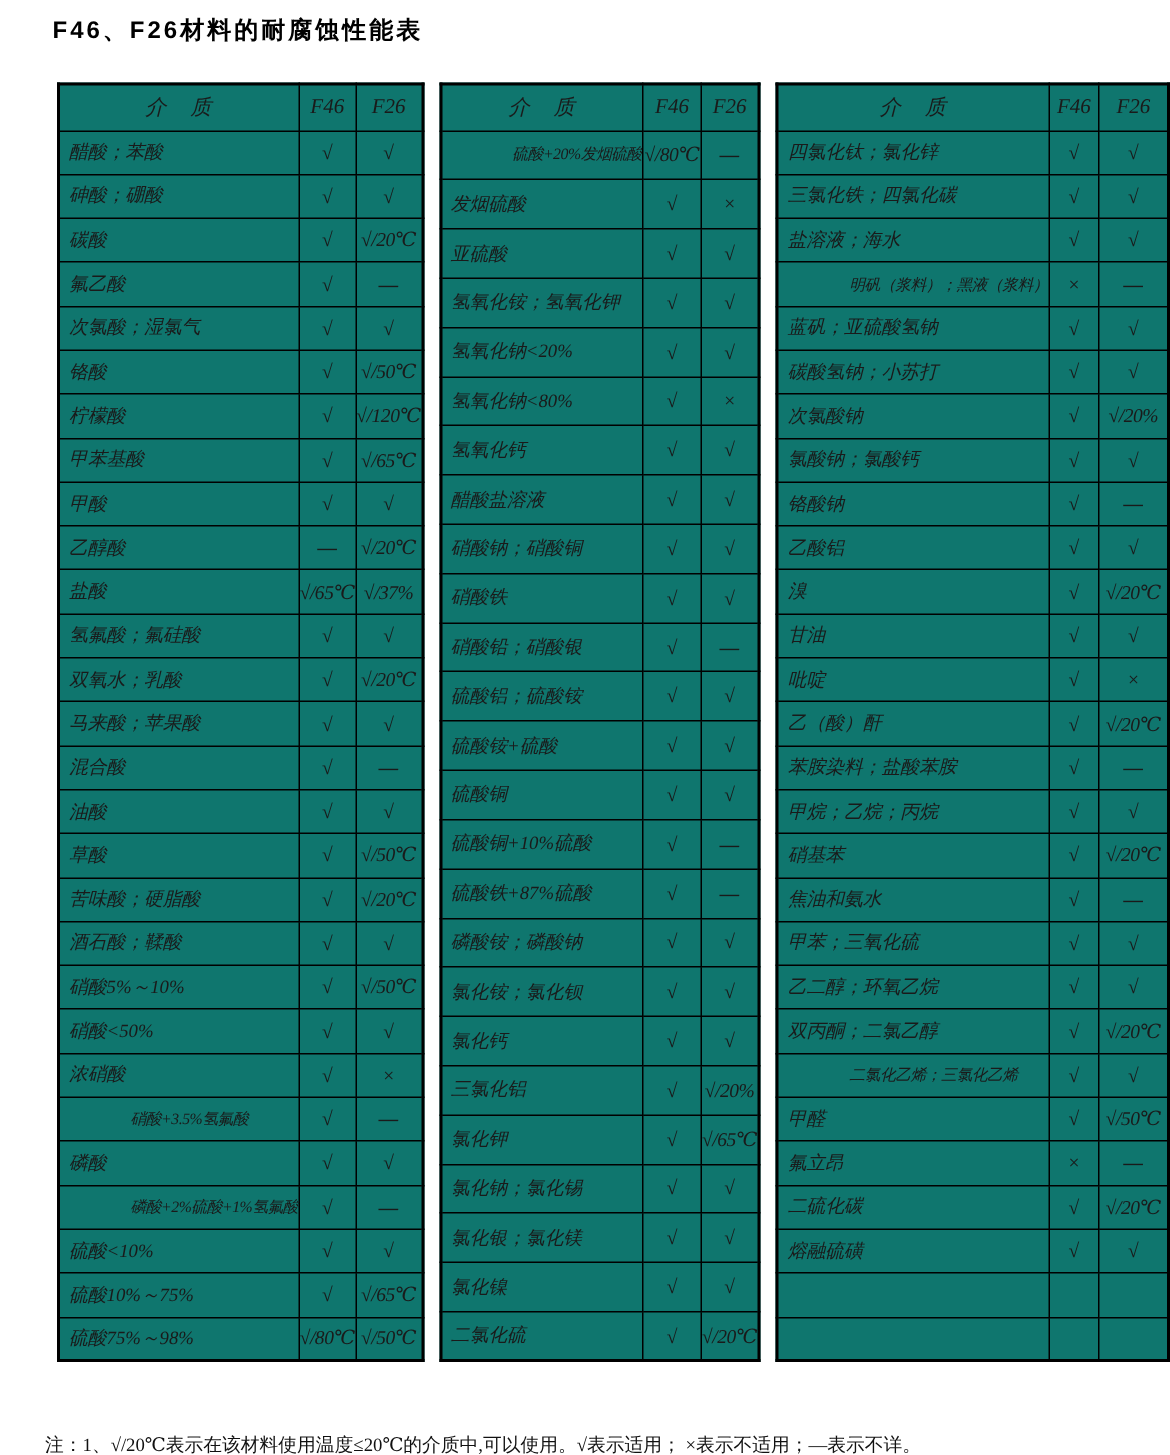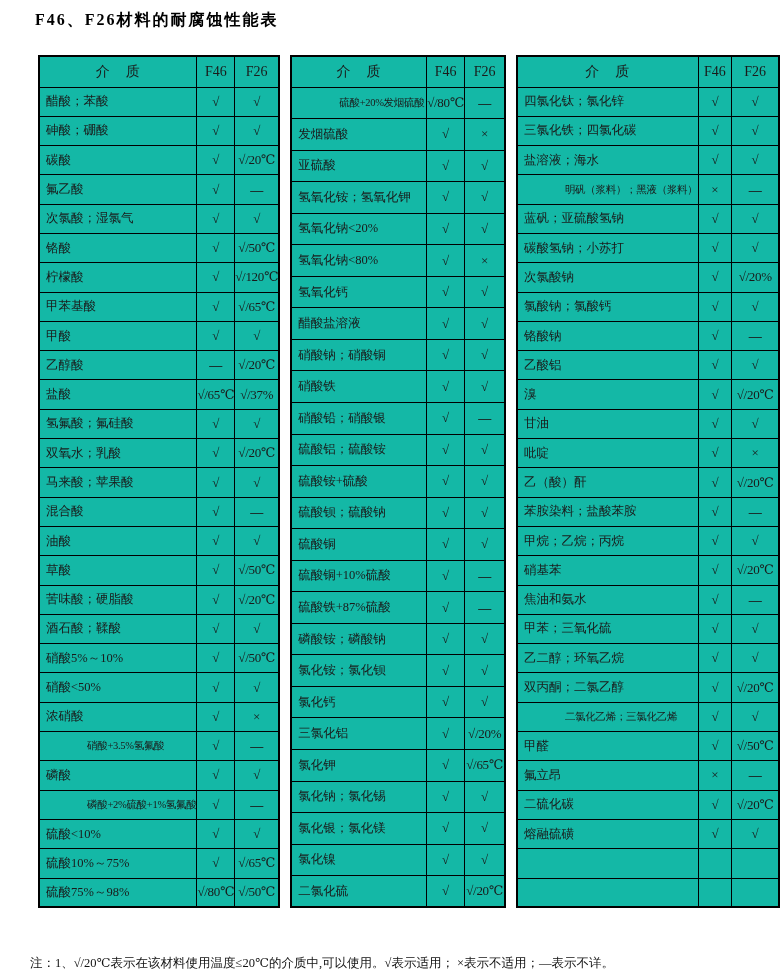--- a/index.html
+++ b/index.html
@@ -6,31 +6,32 @@
   body {
     width:780px; height:970px;
     background:#ffffff;
     color:#1a1a1a;
     font-family:"Liberation Serif","DejaVu Serif",serif;
     position:relative;
     overflow:hidden;
   }
   .title {
     position:absolute; left:35px; top:10px;
-    font-family:Liberation Serif, serif;
+    font-family:Liberation Sans, sans-serif;
     font-weight:bold; font-size:16px; letter-spacing:2px; color:#000;
   }
   .tables {
     position:absolute; left:38px; top:55px;
     display:flex; gap:10px;
   }
   table {
     border-collapse:collapse; table-layout:fixed;
     border:2px solid #000;
-    background:#14b8a6;
+    background:#0f766e;
+    font-style:italic;
   }
   th, td {
     border:1px solid #000;
     padding:0; margin:0;
     overflow:hidden;
     white-space:nowrap;
   }
   thead tr { height:31px; }
   tbody tr { height:29.3px; }
   th.m {
@@ -288,25 +289,20 @@
           <td class="m">硫酸铝；硫酸铵</td>
           <td class="v">√</td>
           <td class="v">√</td>
         </tr>
         <tr>
           <td class="m">硫酸铵+硫酸</td>
           <td class="v">√</td>
           <td class="v">√</td>
         </tr>
         <tr>
-          <td class="m">硫酸钡；硫酸钠</td>
-          <td class="v">√</td>
-          <td class="v">√</td>
-        </tr>
-        <tr>
           <td class="m">硫酸铜</td>
           <td class="v">√</td>
           <td class="v">√</td>
         </tr>
         <tr>
           <td class="m">硫酸铜+10%硫酸</td>
           <td class="v">√</td>
           <td class="v dash">—</td>
         </tr>
         <tr>

